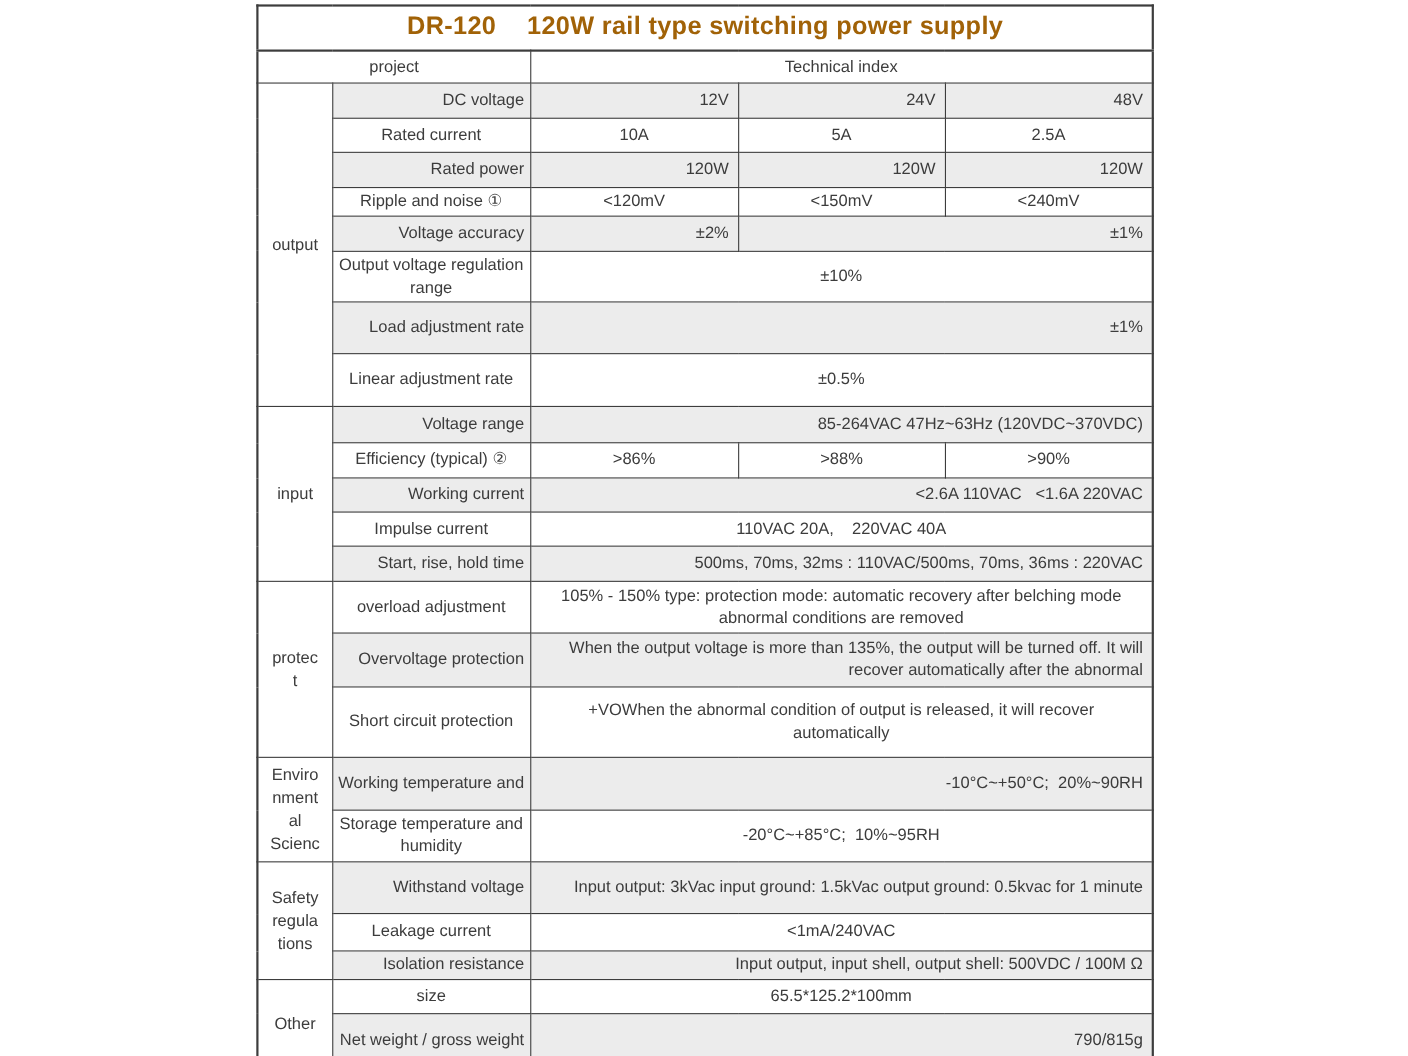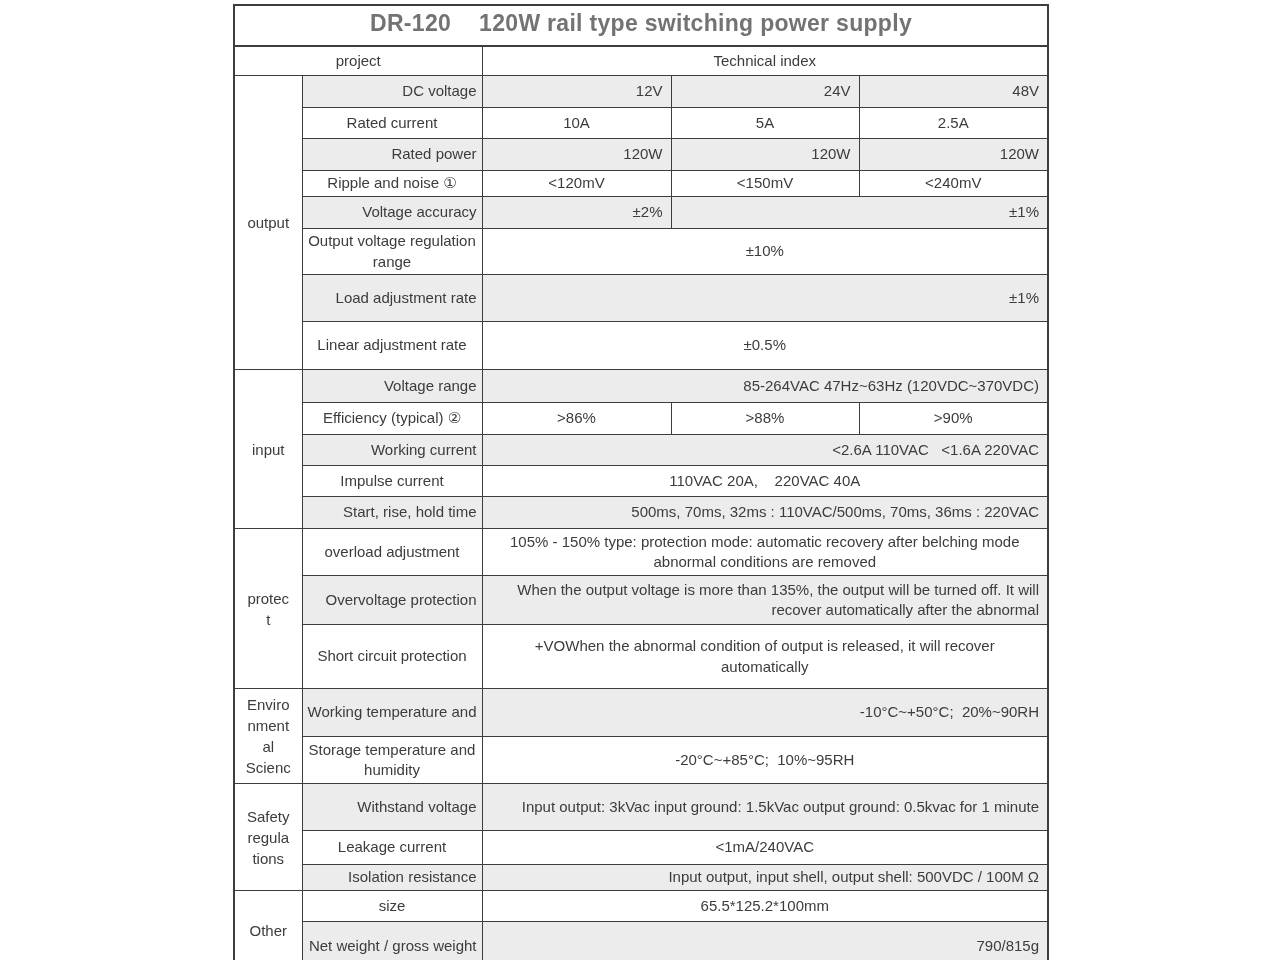--- a/index.html
+++ b/index.html
@@ -21,21 +21,21 @@
     border:2px solid var(--border);
   }
   td{
     border:1.5px solid var(--border);
     text-align:center;vertical-align:middle;
     padding:2px 8px;font-size:15px;line-height:1.38;
     color:var(--text);overflow:hidden;
     word-wrap:break-word;
   }
   .title-cell{
-    font-size:23px;font-weight:700;color:#737373;
+    font-size:23px;font-weight:700;color:#a16207;
     border-bottom:2px solid var(--border);
     padding:2px 0 5px;letter-spacing:.3px;
   }
   .title-cell .model{margin-right:28px;}
   .header-cell{font-size:15px;background:#fff;}
   .group-cell{
     white-space:pre-line;font-size:15px;
     padding:2px 2px;background:#fff;line-height:1.4;
   }
   .name-cell{font-size:15px;padding:2px 5px;}

